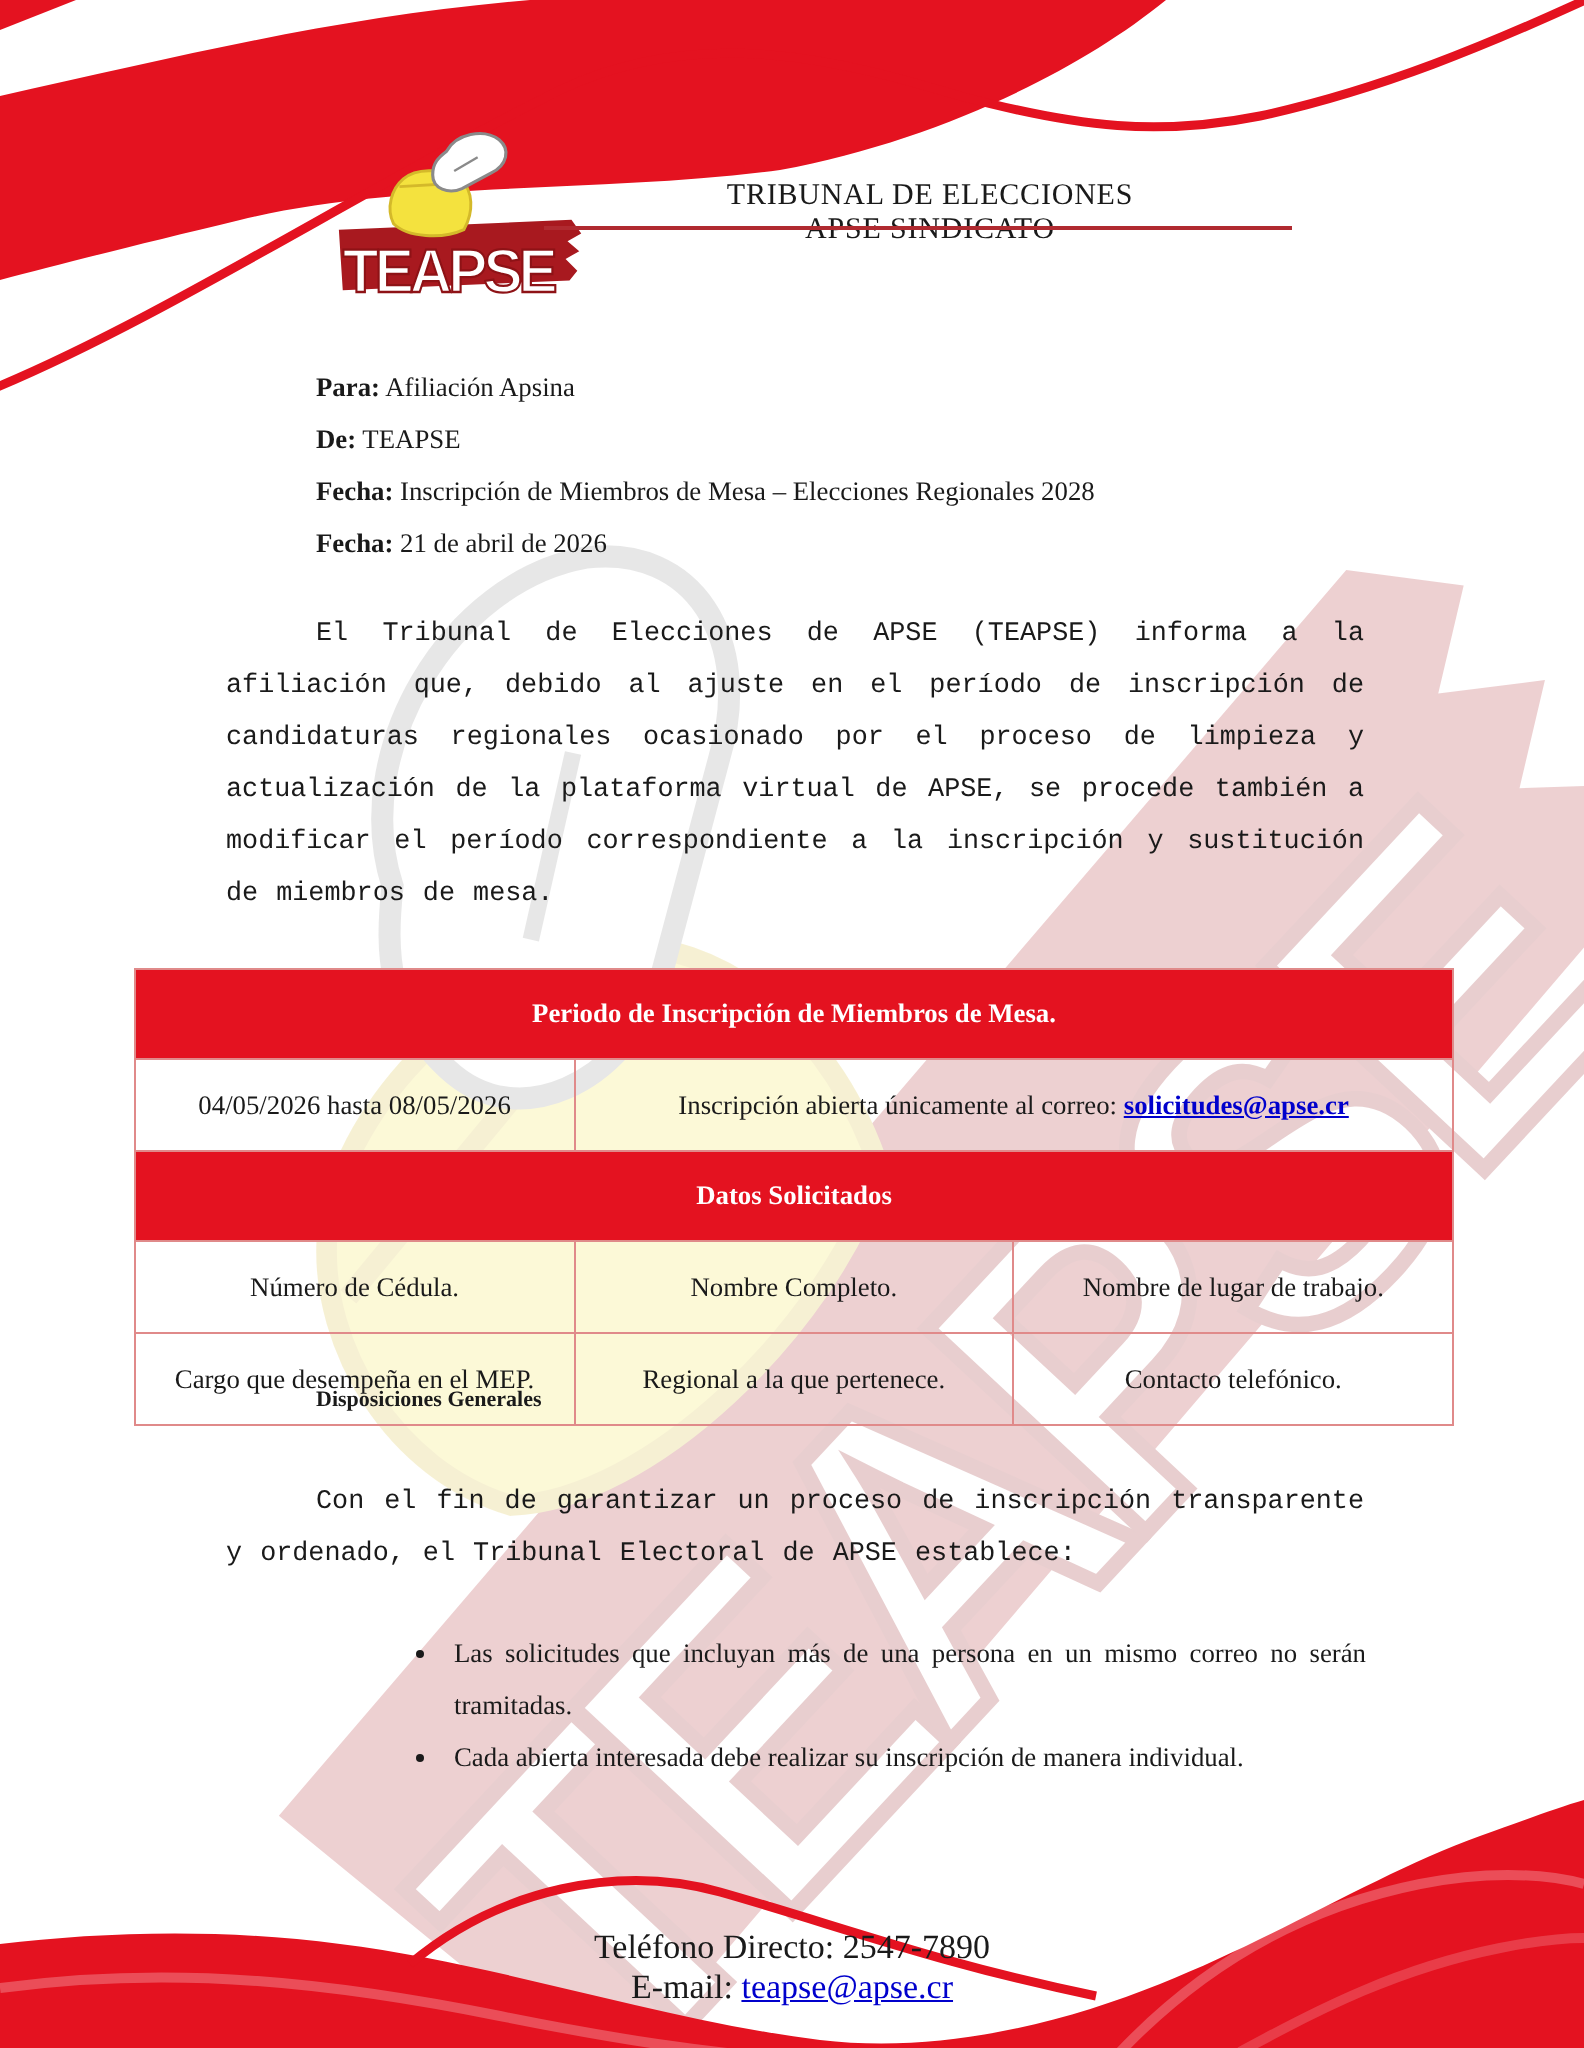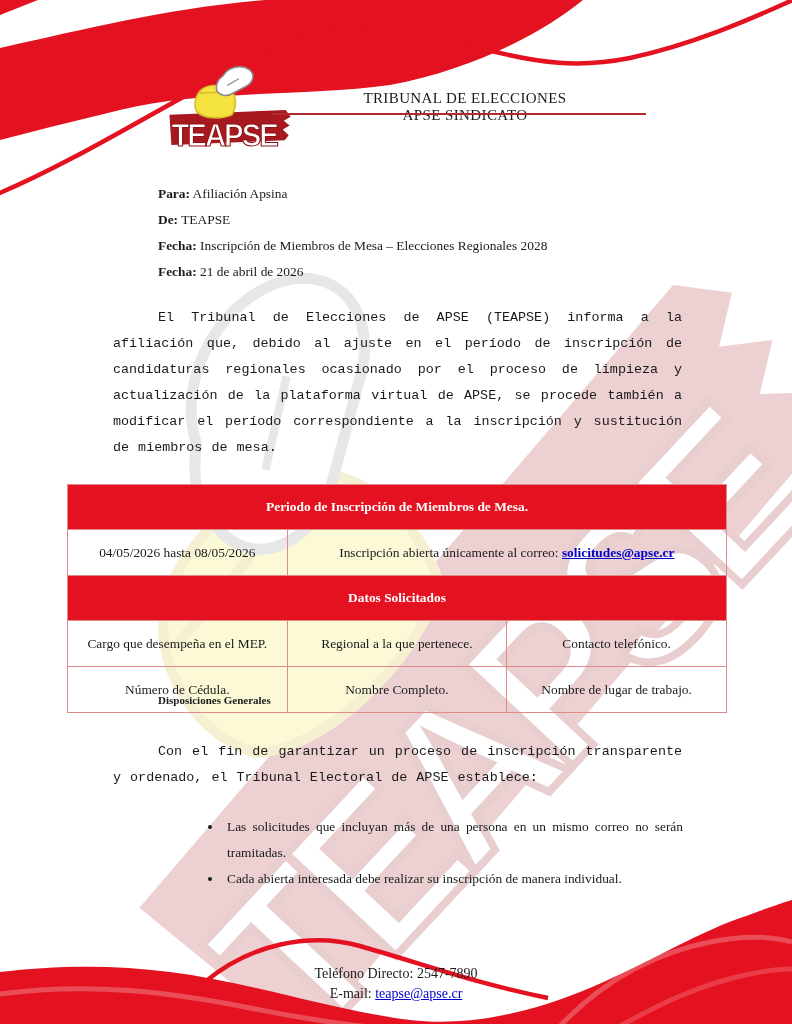--- a/index.html
+++ b/index.html
@@ -69,21 +69,21 @@
   
   .disp-title{position:absolute;left:158px;top:694px;z-index:2;font-size:11px;font-weight:bold;}
   .bullets{
     position:absolute;left:187px;top:814px;width:496px;z-index:2;
     font-size:13.4px;line-height:26px;text-align:justify;
   }
   .bullets li{margin-left:36px;padding-left:4px;}
   
   .footer-contact{
     position:absolute;left:0;top:964px;width:100%;z-index:3;
-    text-align:center;font-size:14px;line-height:20px;
+    text-align:center;font-size:17px;line-height:20px;
   }
 </style>
 </head>
 <body>
 
 <div class="page">
 
   <svg width="0" height="0" style="position:absolute" aria-hidden="true">
     <defs>
       <g id="teapse-logo-art">
@@ -156,28 +156,28 @@
         <td class="red-head" colspan="6">Periodo de Inscripción de Miembros de Mesa.</td>
       </tr>
       <tr>
         <td class="data" colspan="2">04/05/2026 hasta 08/05/2026</td>
         <td class="data" colspan="4"><span>Inscripción abierta únicamente al correo: </span><a class="mail bold">solicitudes@apse.cr</a></td>
       </tr>
       <tr>
         <td class="red-head" colspan="6">Datos Solicitados</td>
       </tr>
       <tr>
+        <td class="data" colspan="2">Número de Cédula.</td>
+        <td class="data" colspan="2">Nombre Completo.</td>
+        <td class="data" colspan="2">Nombre de lugar de trabajo.</td>
+      </tr>
+      <tr>
         <td class="data" colspan="2">Cargo que desempeña en el MEP.</td>
         <td class="data" colspan="2">Regional a la que pertenece.</td>
         <td class="data" colspan="2">Contacto telefónico.</td>
-      </tr>
-      <tr>
-        <td class="data" colspan="2">Número de Cédula.</td>
-        <td class="data" colspan="2">Nombre Completo.</td>
-        <td class="data" colspan="2">Nombre de lugar de trabajo.</td>
       </tr>
     </tbody>
   </table>
 
   <div class="disp-title">Disposiciones Generales</div>
   <p class="bodypara intro">Con el fin de garantizar un proceso de inscripción transparente y ordenado, el Tribunal Electoral de APSE establece:</p>
   <ul class="bullets">
     <li>Las solicitudes que incluyan más de una persona en un mismo correo no serán tramitadas.</li>
     <li>Cada abierta interesada debe realizar su inscripción de manera individual.</li>
   </ul>

